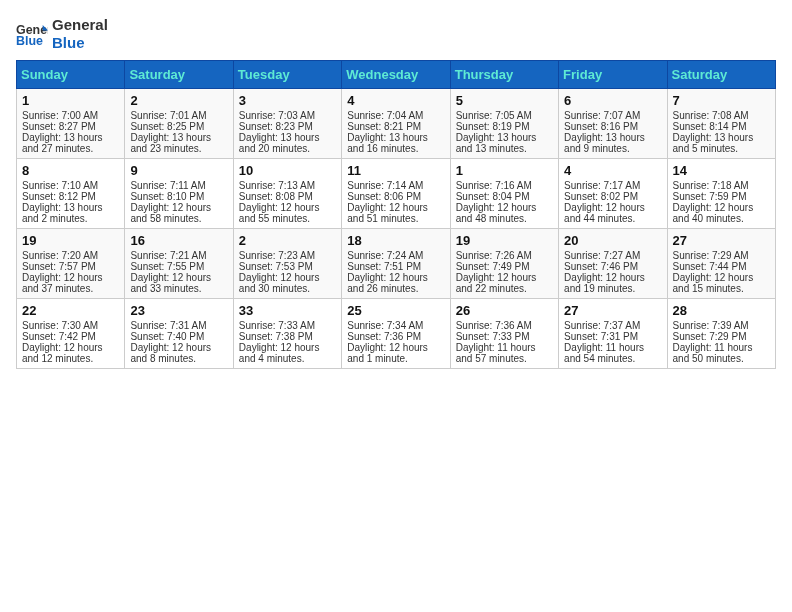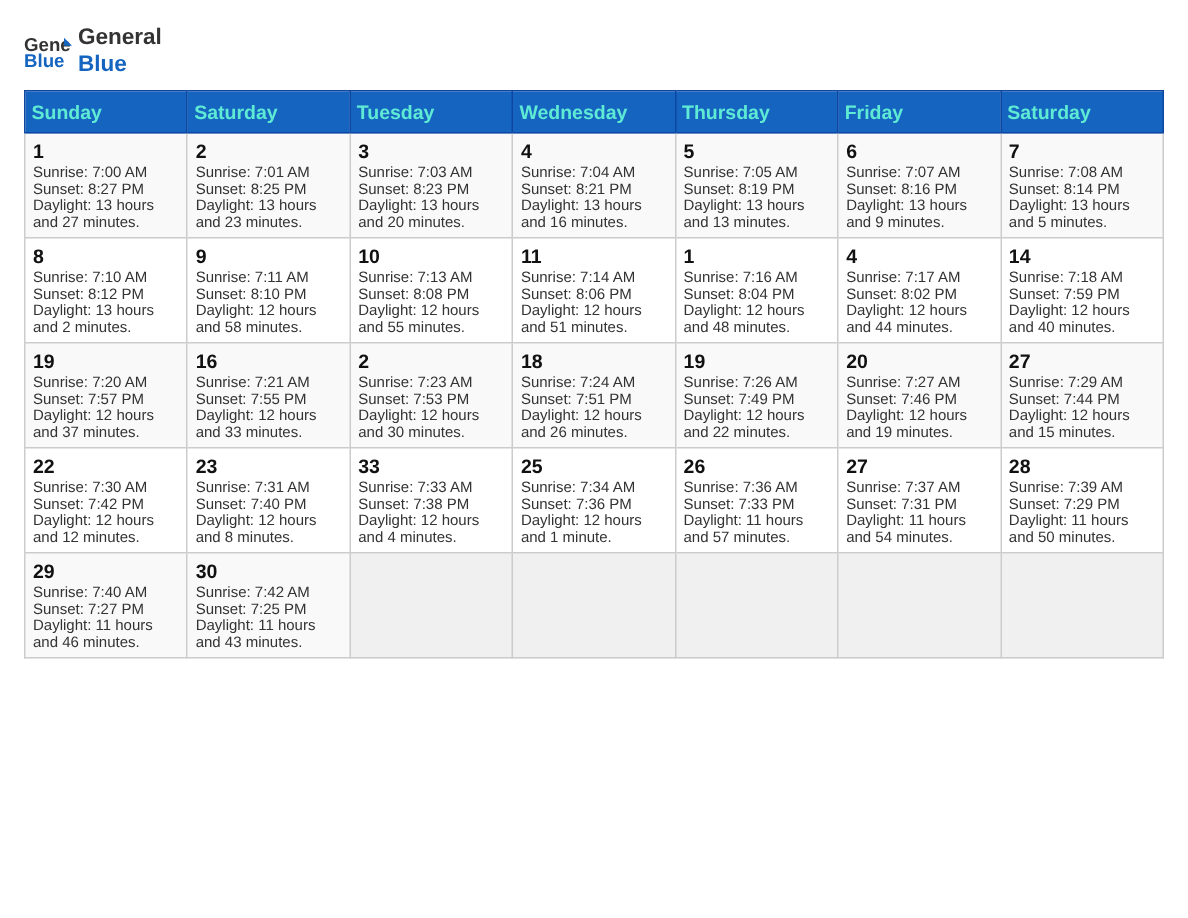--- a/index.html
+++ b/index.html
@@ -143,23 +143,14 @@
     <tr>
       <td><span class="day-num">22</span>Sunrise: 7:30 AM<br>Sunset: 7:42 PM<br>Daylight: 12 hours and 12 minutes.</td>
       <td><span class="day-num">23</span>Sunrise: 7:31 AM<br>Sunset: 7:40 PM<br>Daylight: 12 hours and 8 minutes.</td>
       <td><span class="day-num">33</span>Sunrise: 7:33 AM<br>Sunset: 7:38 PM<br>Daylight: 12 hours and 4 minutes.</td>
       <td><span class="day-num">25</span>Sunrise: 7:34 AM<br>Sunset: 7:36 PM<br>Daylight: 12 hours and 1 minute.</td>
       <td><span class="day-num">26</span>Sunrise: 7:36 AM<br>Sunset: 7:33 PM<br>Daylight: 11 hours and 57 minutes.</td>
       <td><span class="day-num">27</span>Sunrise: 7:37 AM<br>Sunset: 7:31 PM<br>Daylight: 11 hours and 54 minutes.</td>
       <td><span class="day-num">28</span>Sunrise: 7:39 AM<br>Sunset: 7:29 PM<br>Daylight: 11 hours and 50 minutes.</td>
     </tr>
 
-    <tr>
-      <td><span class="day-num">29</span>Sunrise: 7:40 AM<br>Sunset: 7:27 PM<br>Daylight: 11 hours and 46 minutes.</td>
-      <td><span class="day-num">30</span>Sunrise: 7:42 AM<br>Sunset: 7:25 PM<br>Daylight: 11 hours and 43 minutes.</td>
-      <td class="cell-empty"></td>
-      <td class="cell-empty"></td>
-      <td class="cell-empty"></td>
-      <td class="cell-empty"></td>
-      <td class="cell-empty"></td>
-    </tr>
   </tbody>
 </table>
 
 </body></html>

